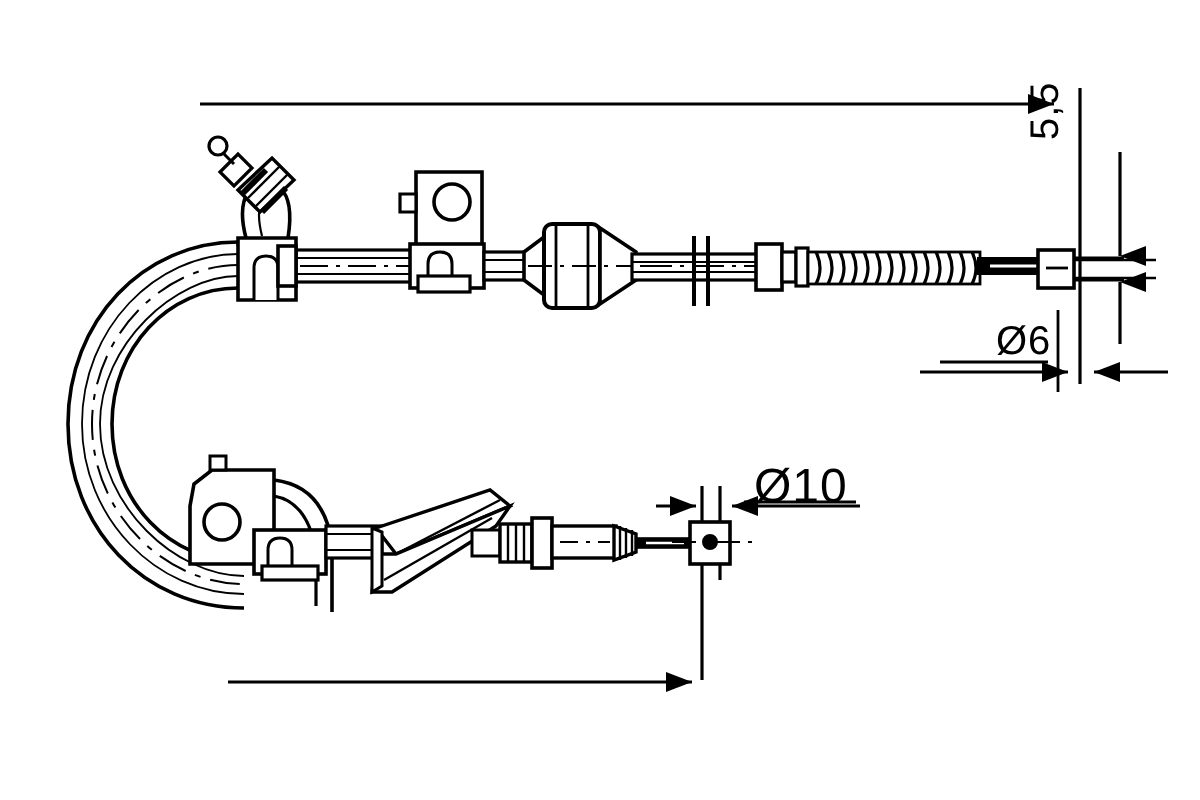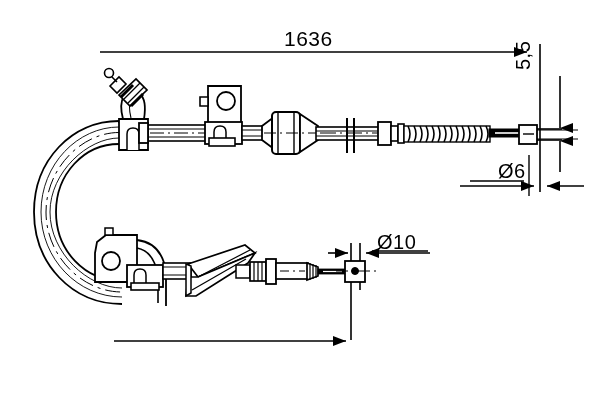--- a/index.html
+++ b/index.html
@@ -48,21 +48,21 @@
   }
   #label-dia6 {
     left: 498px;
     top: 161px;
     font-size: 20px;
     letter-spacing: 0.5px;
   }
   #label-dia10 {
     left: 377px;
     top: 232px;
-    font-size: 20px;
+    font-size: 24px;
     letter-spacing: 0.5px;
   }
 </style>
 </head>
 <body>
 
 <div id="canvas">
 
   <svg id="drawing" viewBox="0 0 600 400">
     <defs>
@@ -284,21 +284,20 @@
       </g>
 
       <g>
         <rect x="345" y="261" width="20" height="21" fill="#fff" stroke="#000" stroke-width="1.8"></rect>
         <circle cx="355" cy="271" r="3.5" fill="#000" stroke="#000" stroke-width="1"></circle>
         <line x1="336" y1="271" x2="380" y2="271" stroke-width="1" stroke-dasharray="12,4,2,4"></line>
       </g>
     </g>
   </svg>
 
-  <div class="dim-text" id="label-length">1636</div>
 
   <div class="dim-text" id="label-height">5,5</div>
 
   <div class="dim-text" id="label-dia6">Ø6</div>
 
   <div class="dim-text" id="label-dia10">Ø10</div>
 
 </div>
 
 </body></html>

